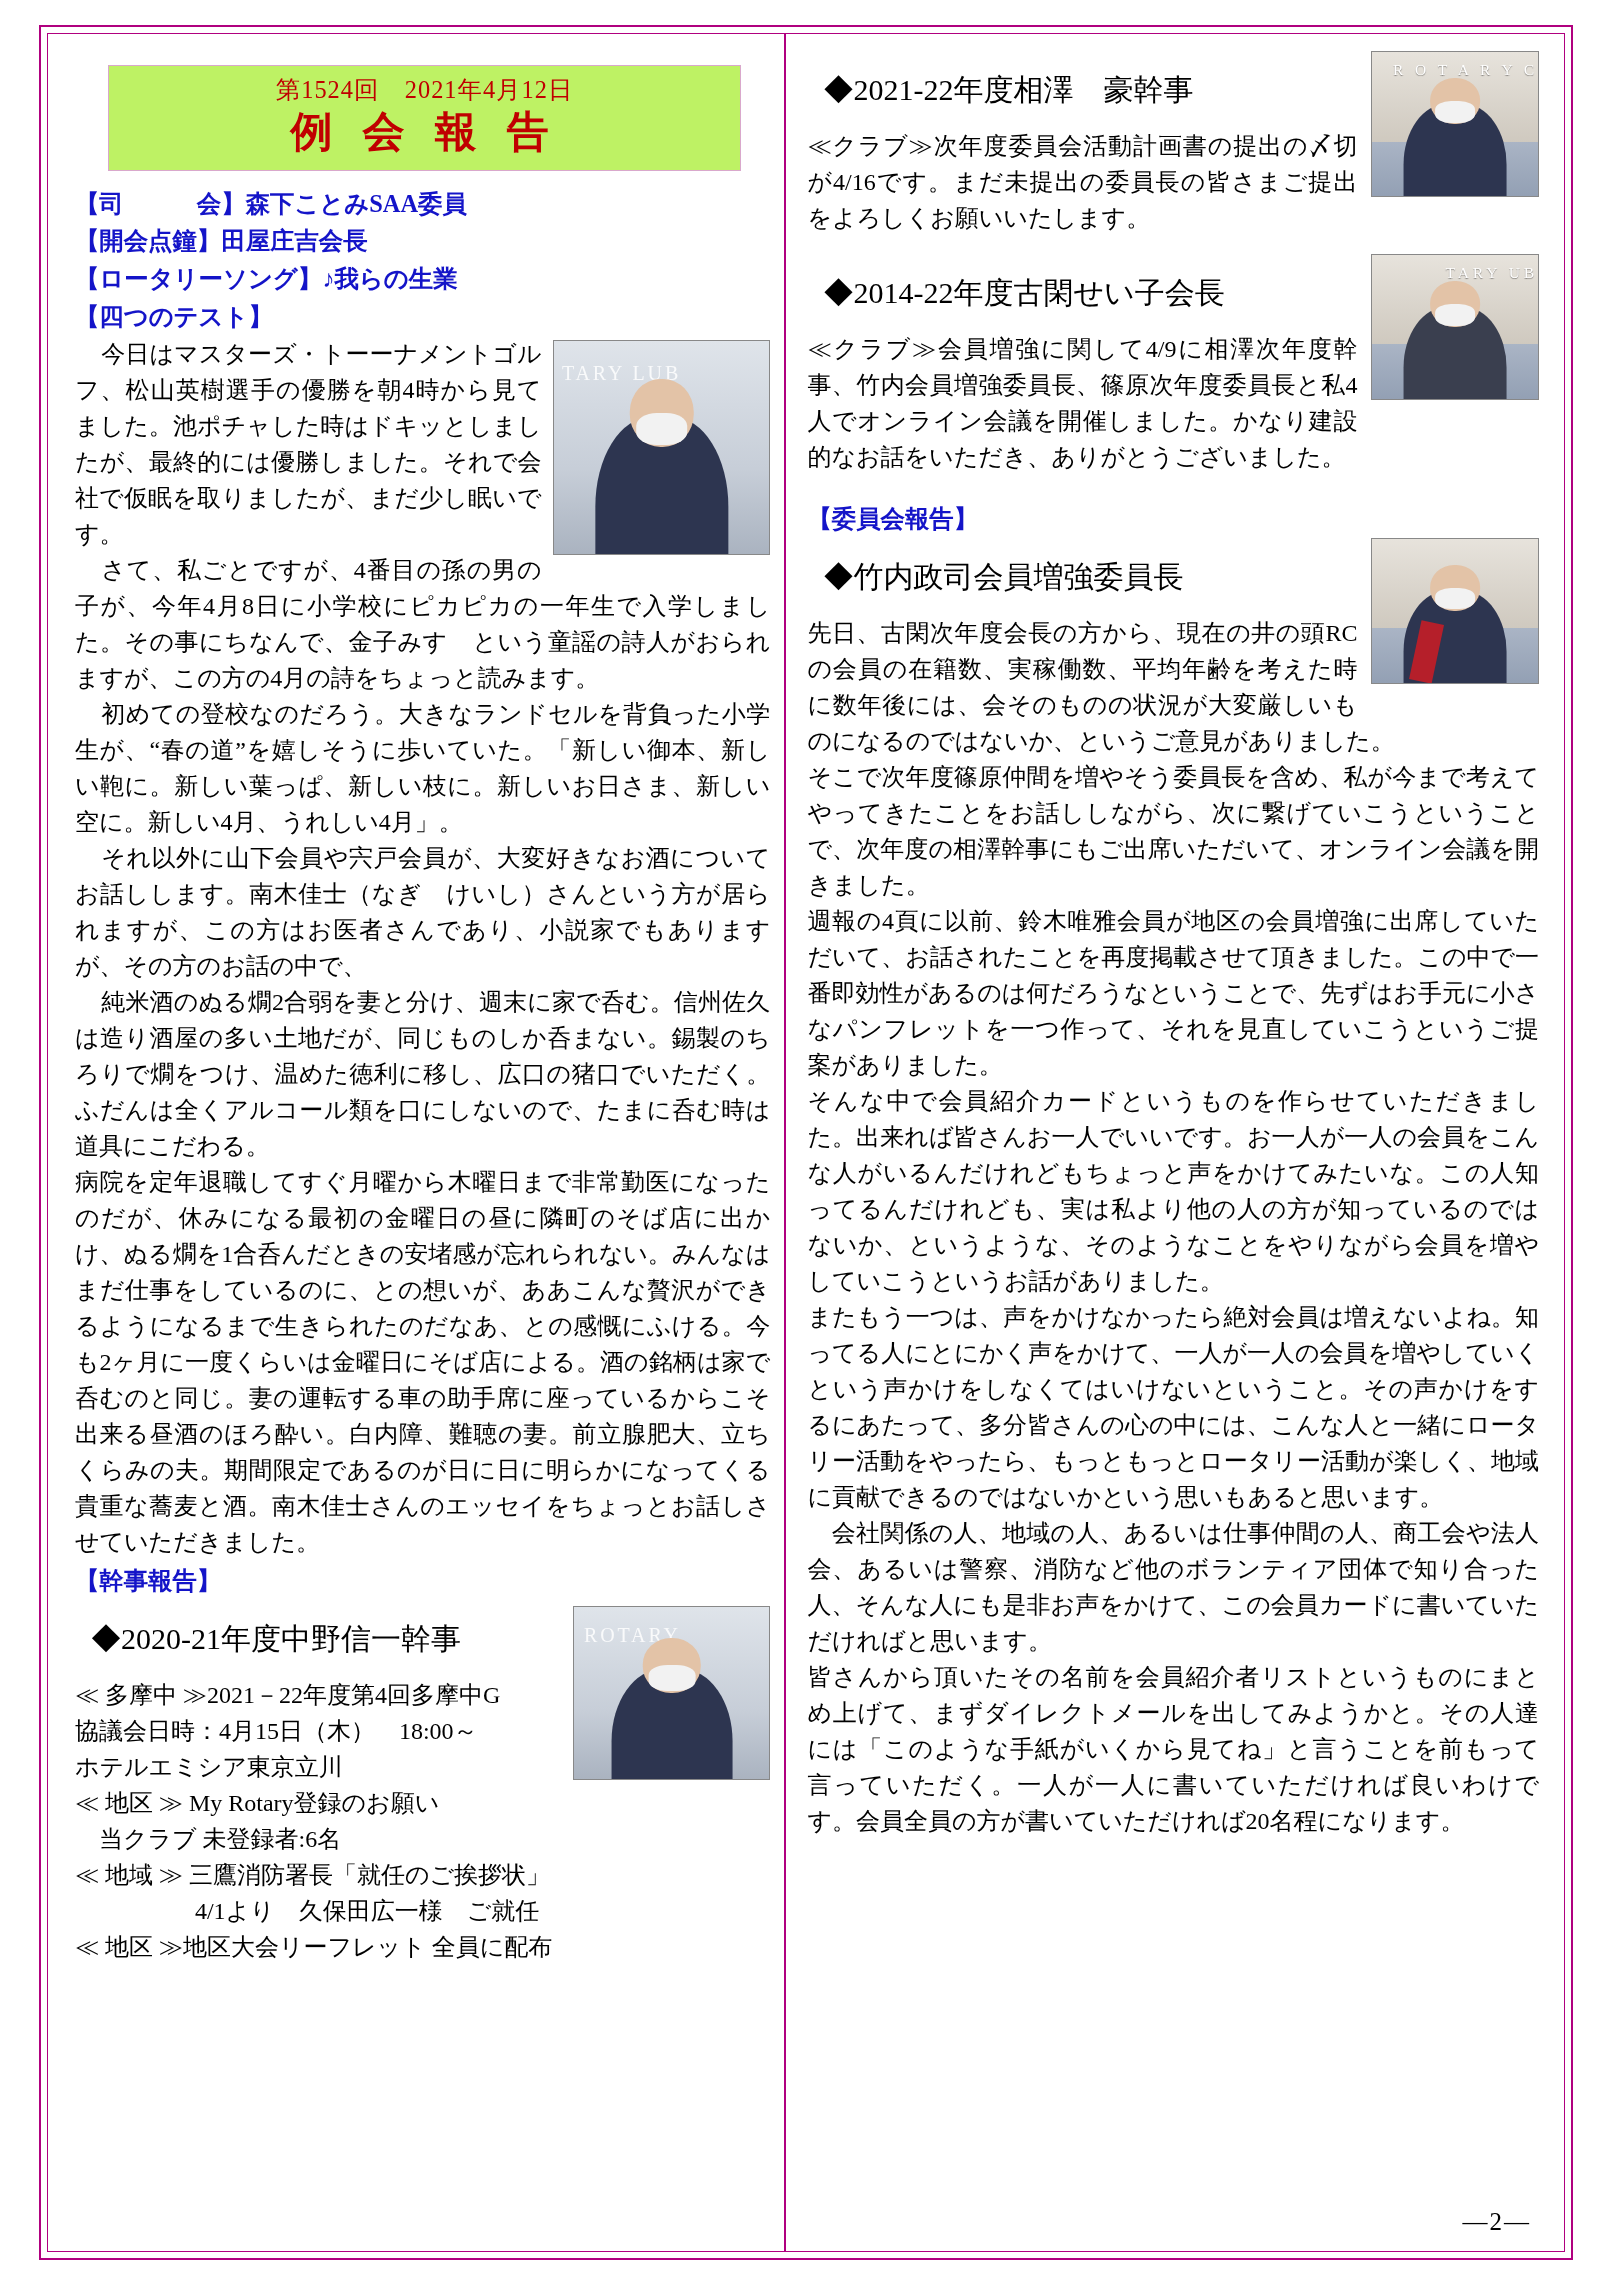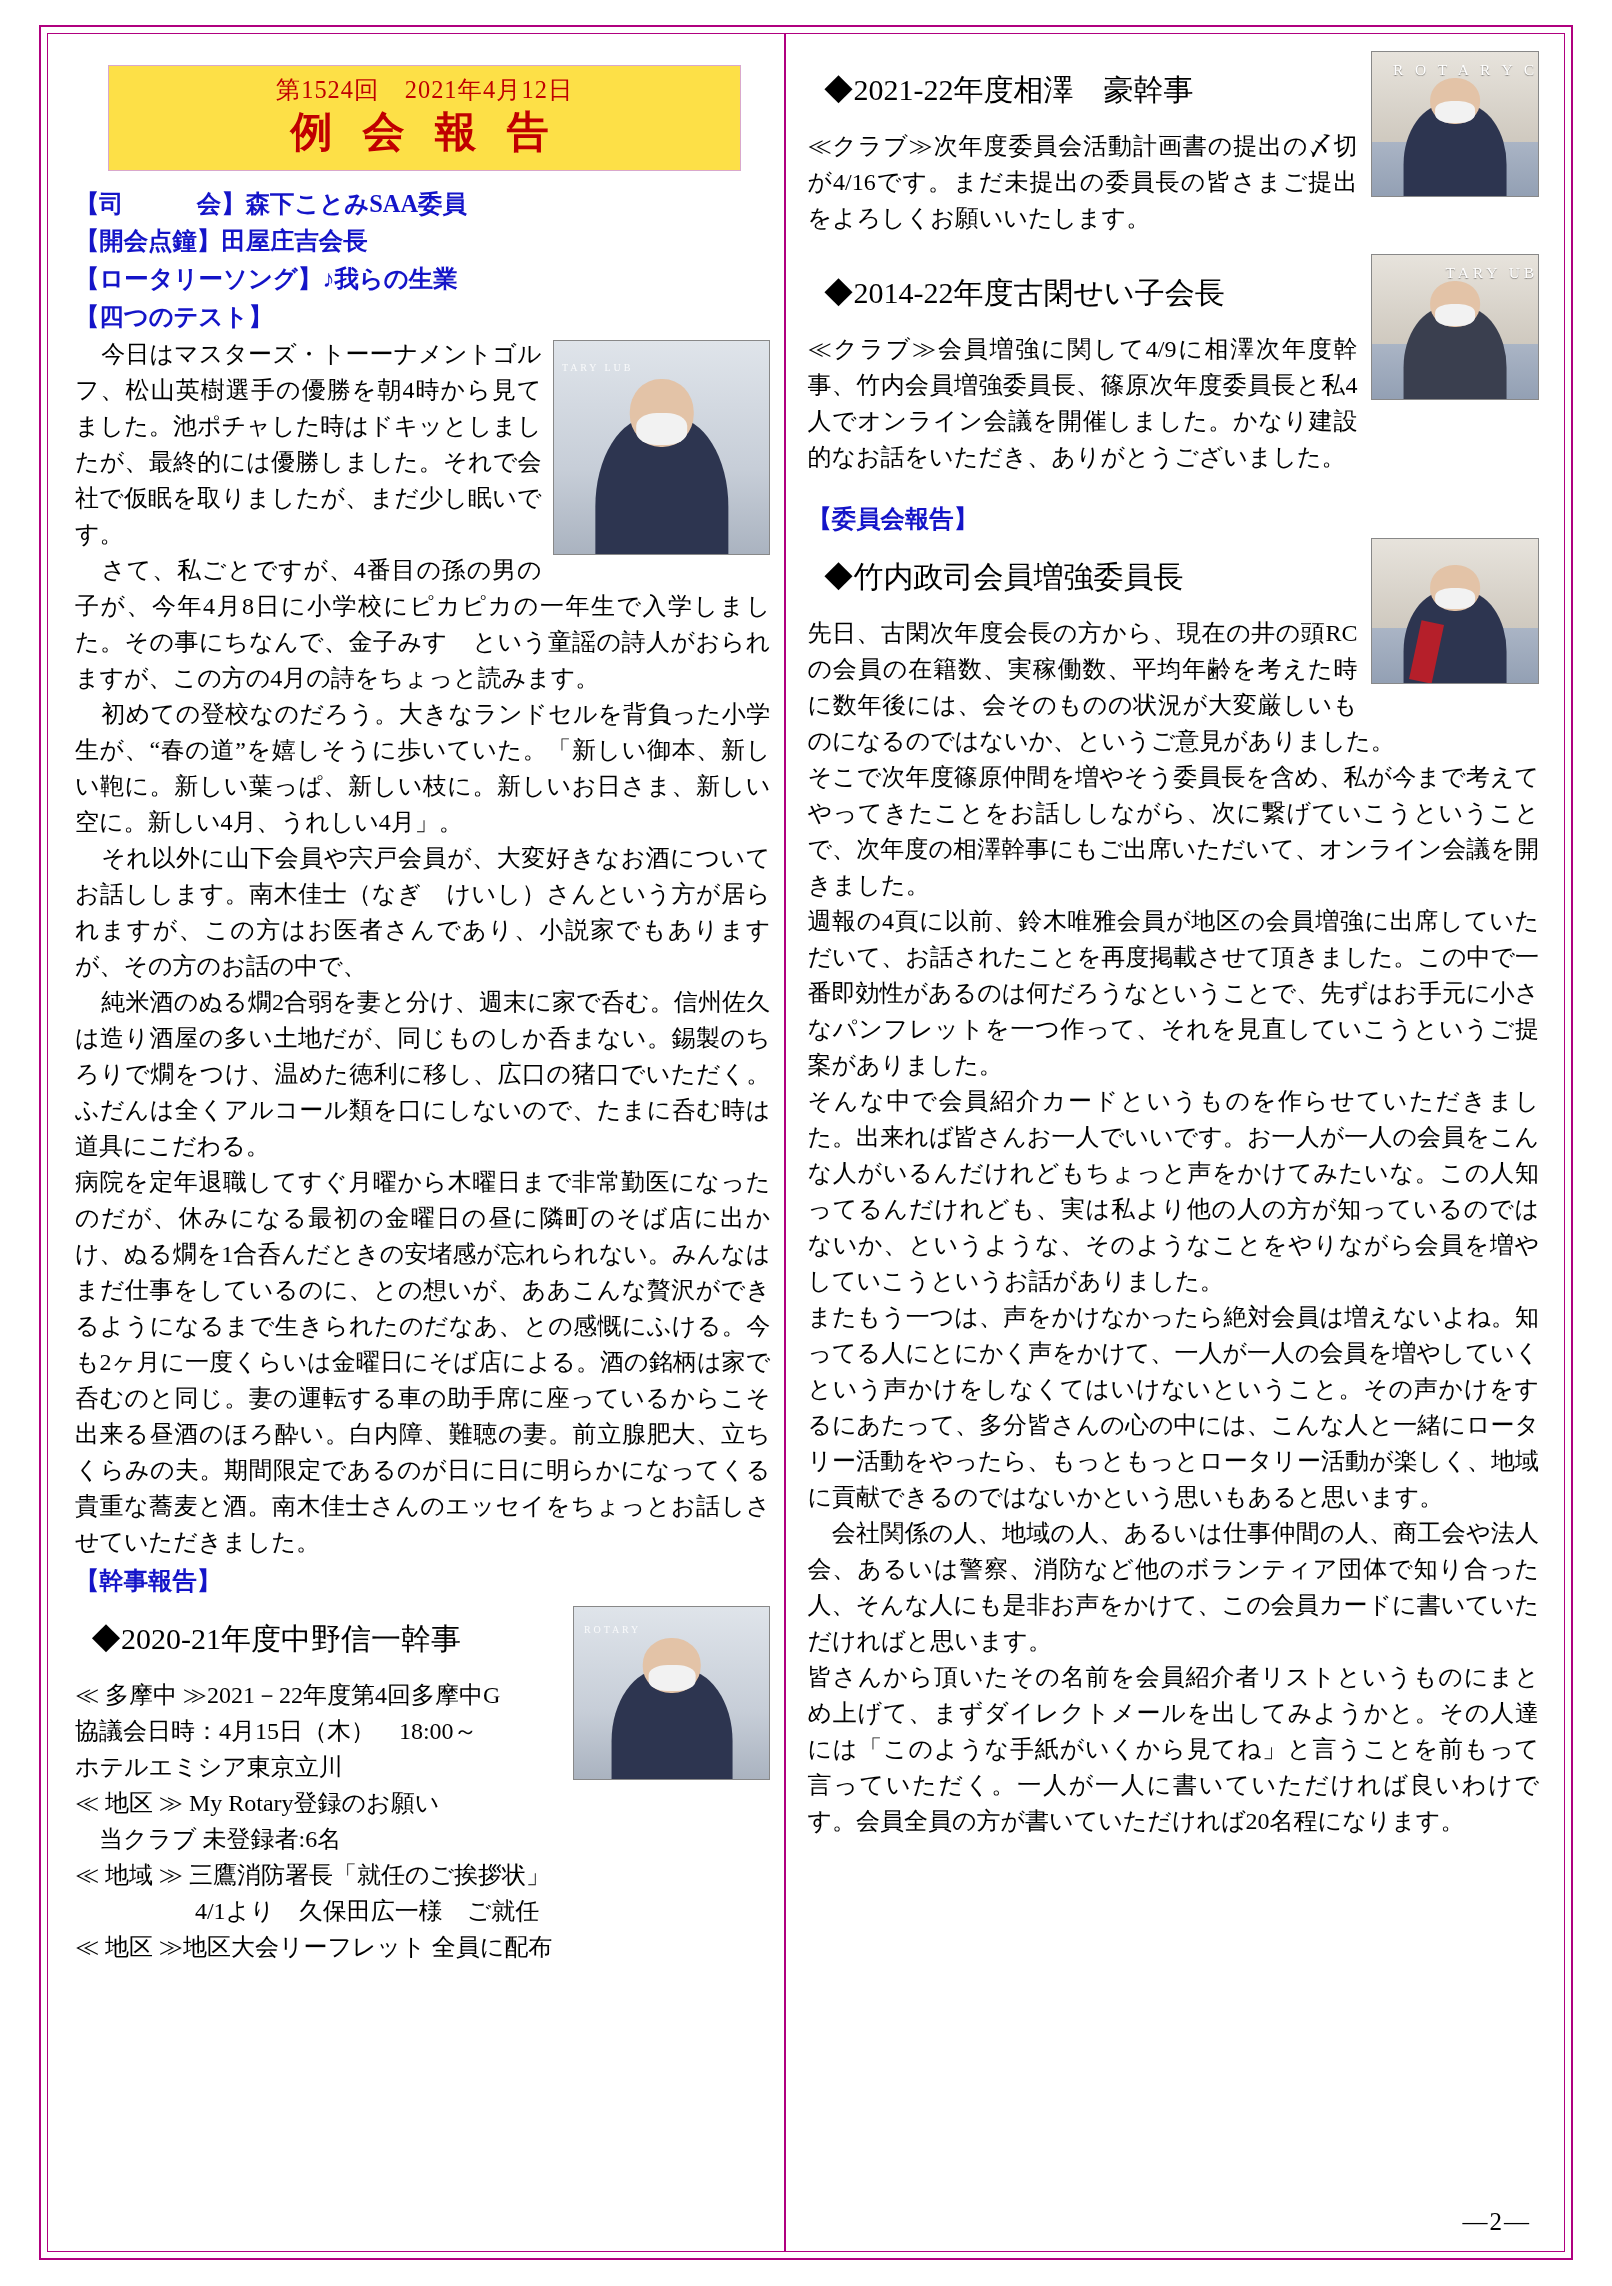--- a/index.html
+++ b/index.html
@@ -41,21 +41,21 @@
   .col-right {
     flex:1;
     box-sizing:border-box;
     padding:17.6px 25px 9.8px 21.5px;
     position:relative;
   }
 
   
   .title-box {
     margin:13.7px 29px 13.7px 33px;
-    background:#fde047;
+    background:#bef264;
     border:1px solid #d9a8cc;
     text-align:center;
     padding:7.8px 0 11.7px 0;
   }
   .title-line1 {
     color:#c00000;
     font-size:24.4px;
     letter-spacing:1px;
     line-height:1.3;
   }
@@ -84,21 +84,21 @@
 
   .photo {
     background:linear-gradient(180deg,#cfd6e2 0%, #aeb8c8 55%, #93a0b4 100%);
     border:1px solid #888;
     position:relative;
     overflow:hidden;
   }
   .photo .cap {
     position:absolute;
     color:#fff;
-    font-size:10px;
+    font-size:20px;
     letter-spacing:2.9px;
     opacity:.85;
   }
 
   
   .photo-chair {
     float:right;
     width:215px; height:213px;
     margin:3.9px 0 5.9px 11.7px;
   }

